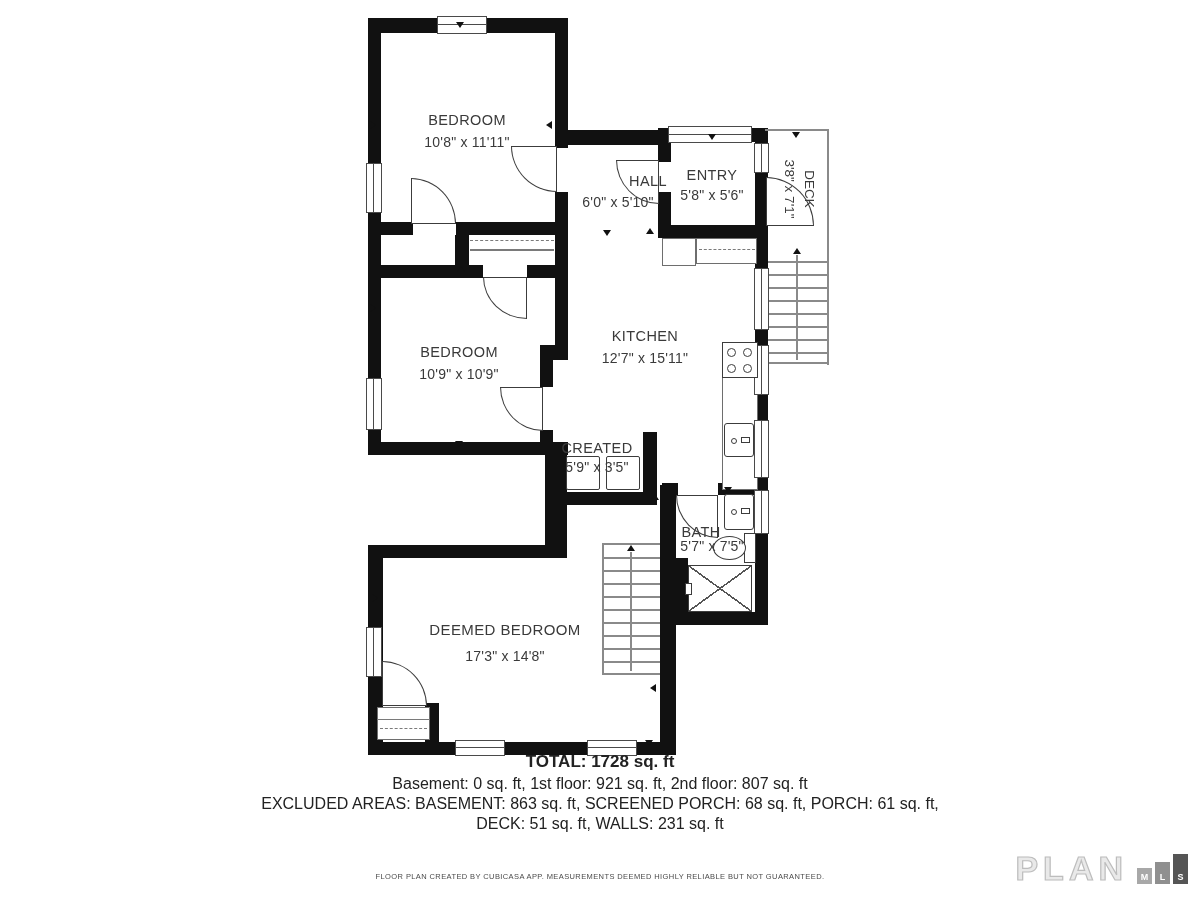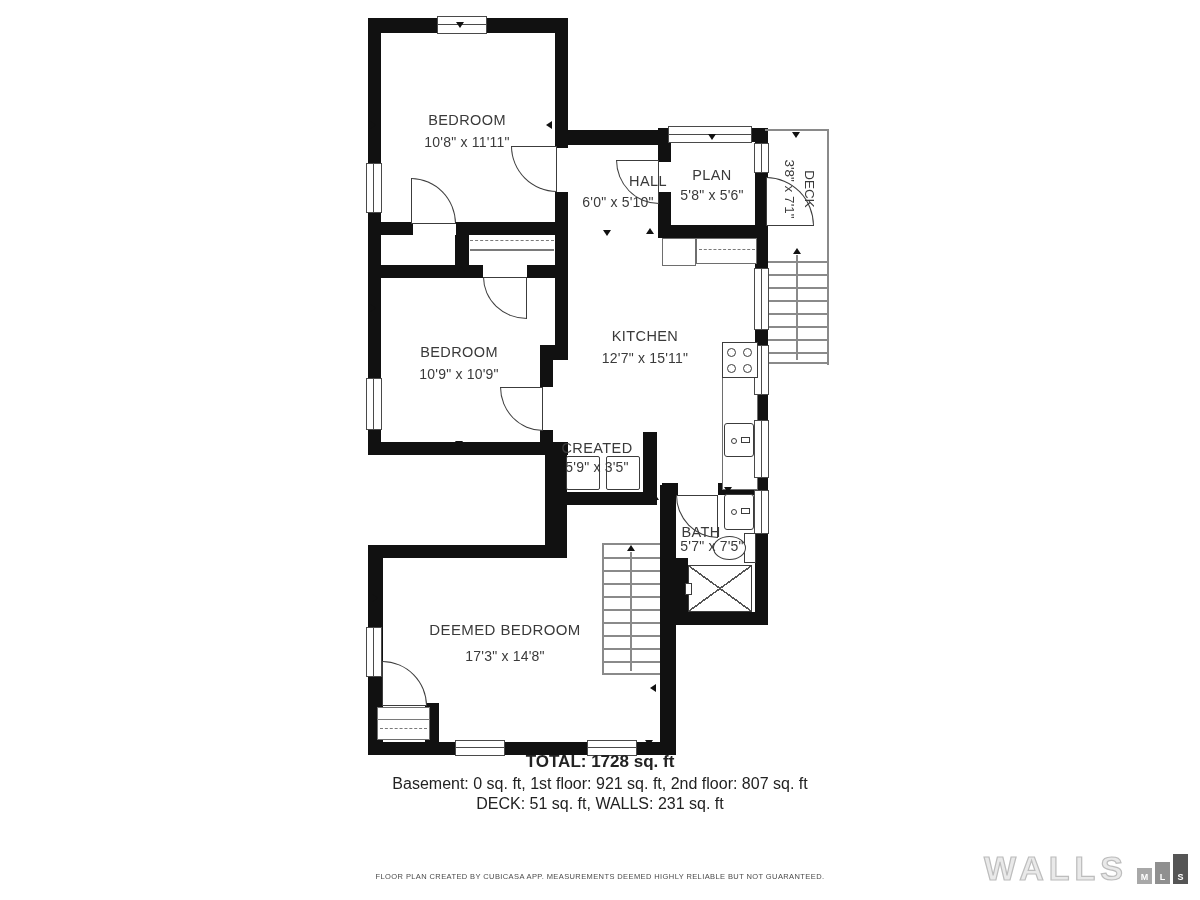--- a/index.html
+++ b/index.html
@@ -178,21 +178,21 @@
   </div>
 
   <div class="lbl" style="left:648px;top:174px">
     <div>HALL</div>
   </div>
   <div class="lbl" style="left:618px;top:195px">
     <div class="d2">6'0" x 5'10"</div>
   </div>
 
   <div class="lbl" style="left:712px;top:168px">
-    <div>PLAN</div>
+    <div>ENTRY</div>
   </div>
   <div class="lbl" style="left:712px;top:188px">
     <div class="d2">5'8" x 5'6"</div>
   </div>
 
   <div class="lbl-rot" style="left:799px;top:189px">
     <div>DECK</div>
     <div class="d2">3'8" x 7'1"</div>
   </div>
 
@@ -227,24 +227,25 @@
   <div class="lbl" style="left:505px;top:622px;font-size:15px">
     <div>DEEMED BEDROOM</div>
   </div>
   <div class="lbl" style="left:505px;top:649px">
     <div class="d2">17'3" x 14'8"</div>
   </div>
 
   <div class="summary" style="top:752px">
     <div class="t">TOTAL: 1728 sq. ft</div>
     <div class="l">Basement: 0 sq. ft, 1st floor: 921 sq. ft, 2nd floor: 807 sq. ft</div>
+    <div class="l">EXCLUDED AREAS: BASEMENT: 863 sq. ft, SCREENED PORCH: 68 sq. ft, PORCH: 61 sq. ft,</div>
     <div class="l">DECK: 51 sq. ft, WALLS: 231 sq. ft</div>
   </div>
   <div class="disclaimer" style="top:872px">FLOOR PLAN CREATED BY CUBICASA APP. MEASUREMENTS DEEMED HIGHLY RELIABLE BUT NOT GUARANTEED.</div>
 
   <div class="logo">
-    <span class="word">WALLS</span>
+    <span class="word">PLAN</span>
     <span class="sq" style="height:16px;background:#a8a8a8">M</span>
     <span class="sq" style="height:22px;background:#8f8f8f">L</span>
     <span class="sq" style="height:30px;background:#555555">S</span>
   </div>
 
 </div>
 
 </body></html>

